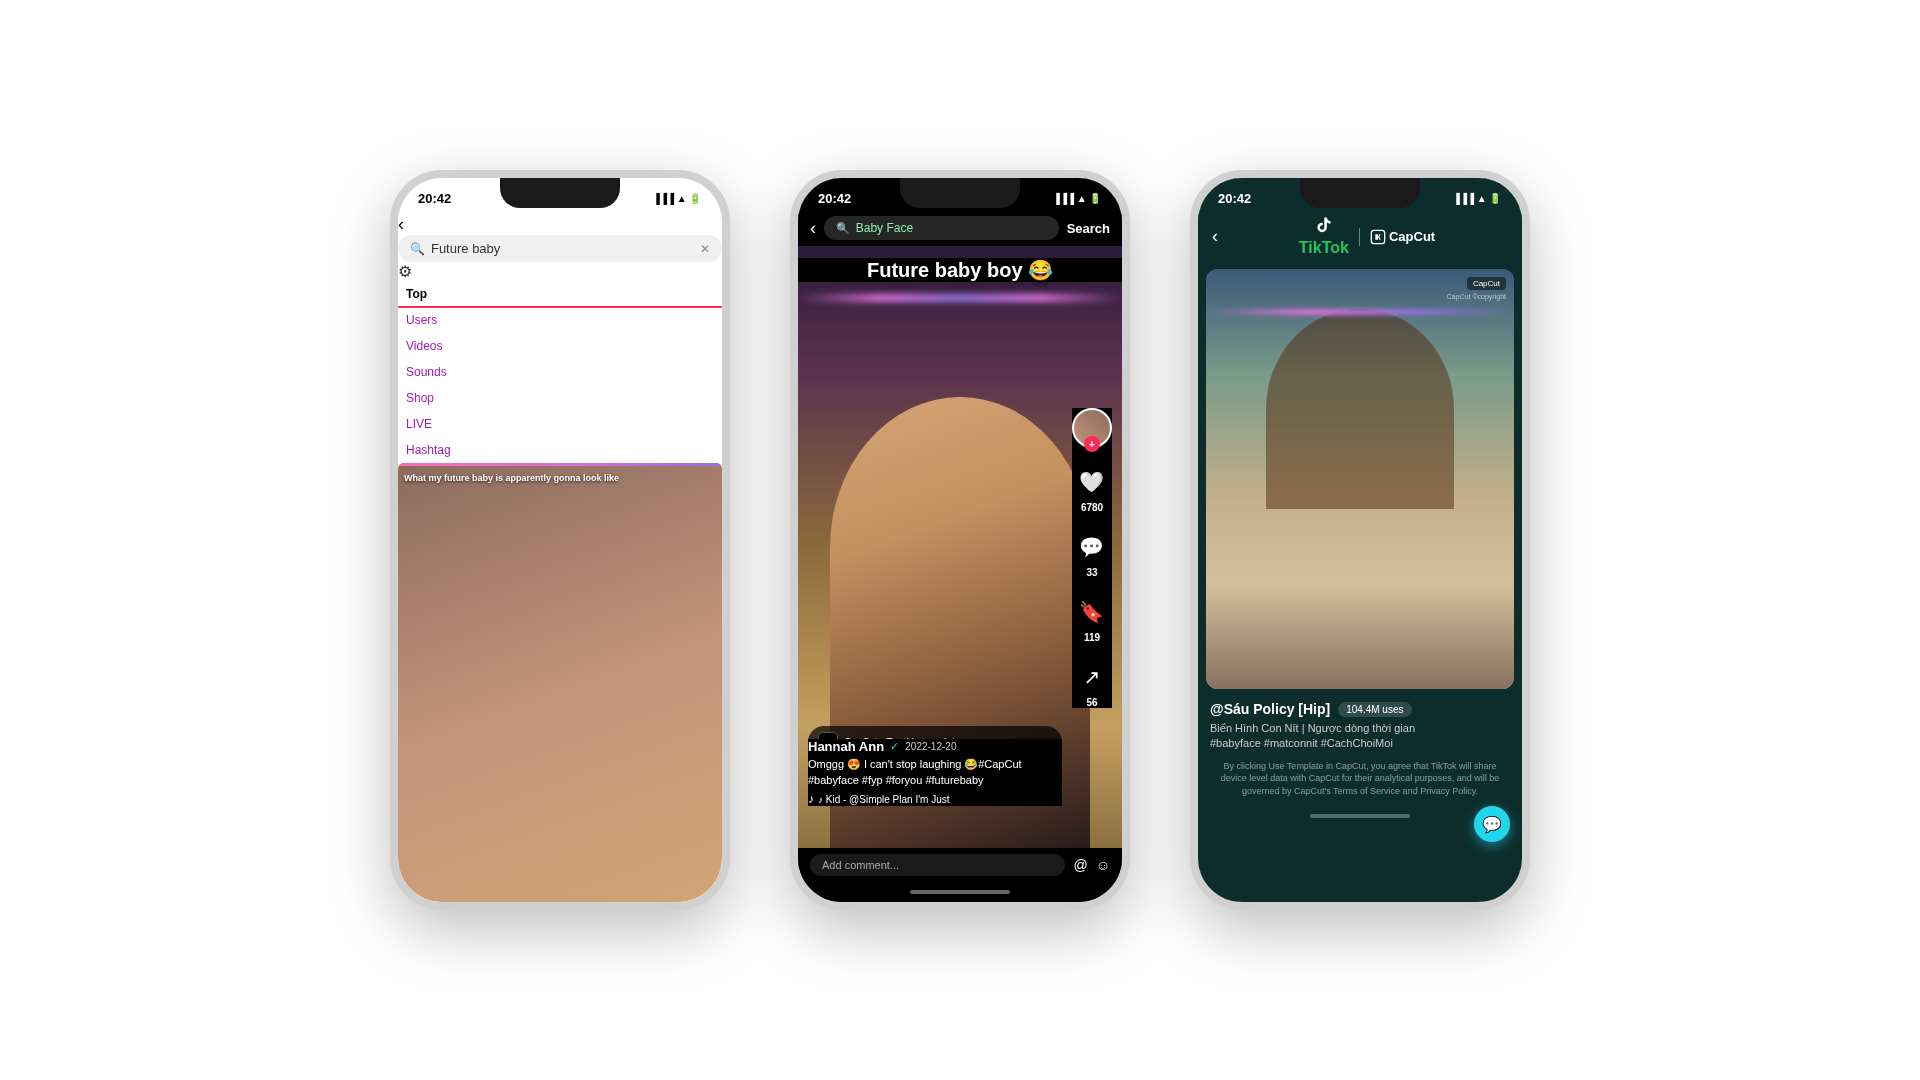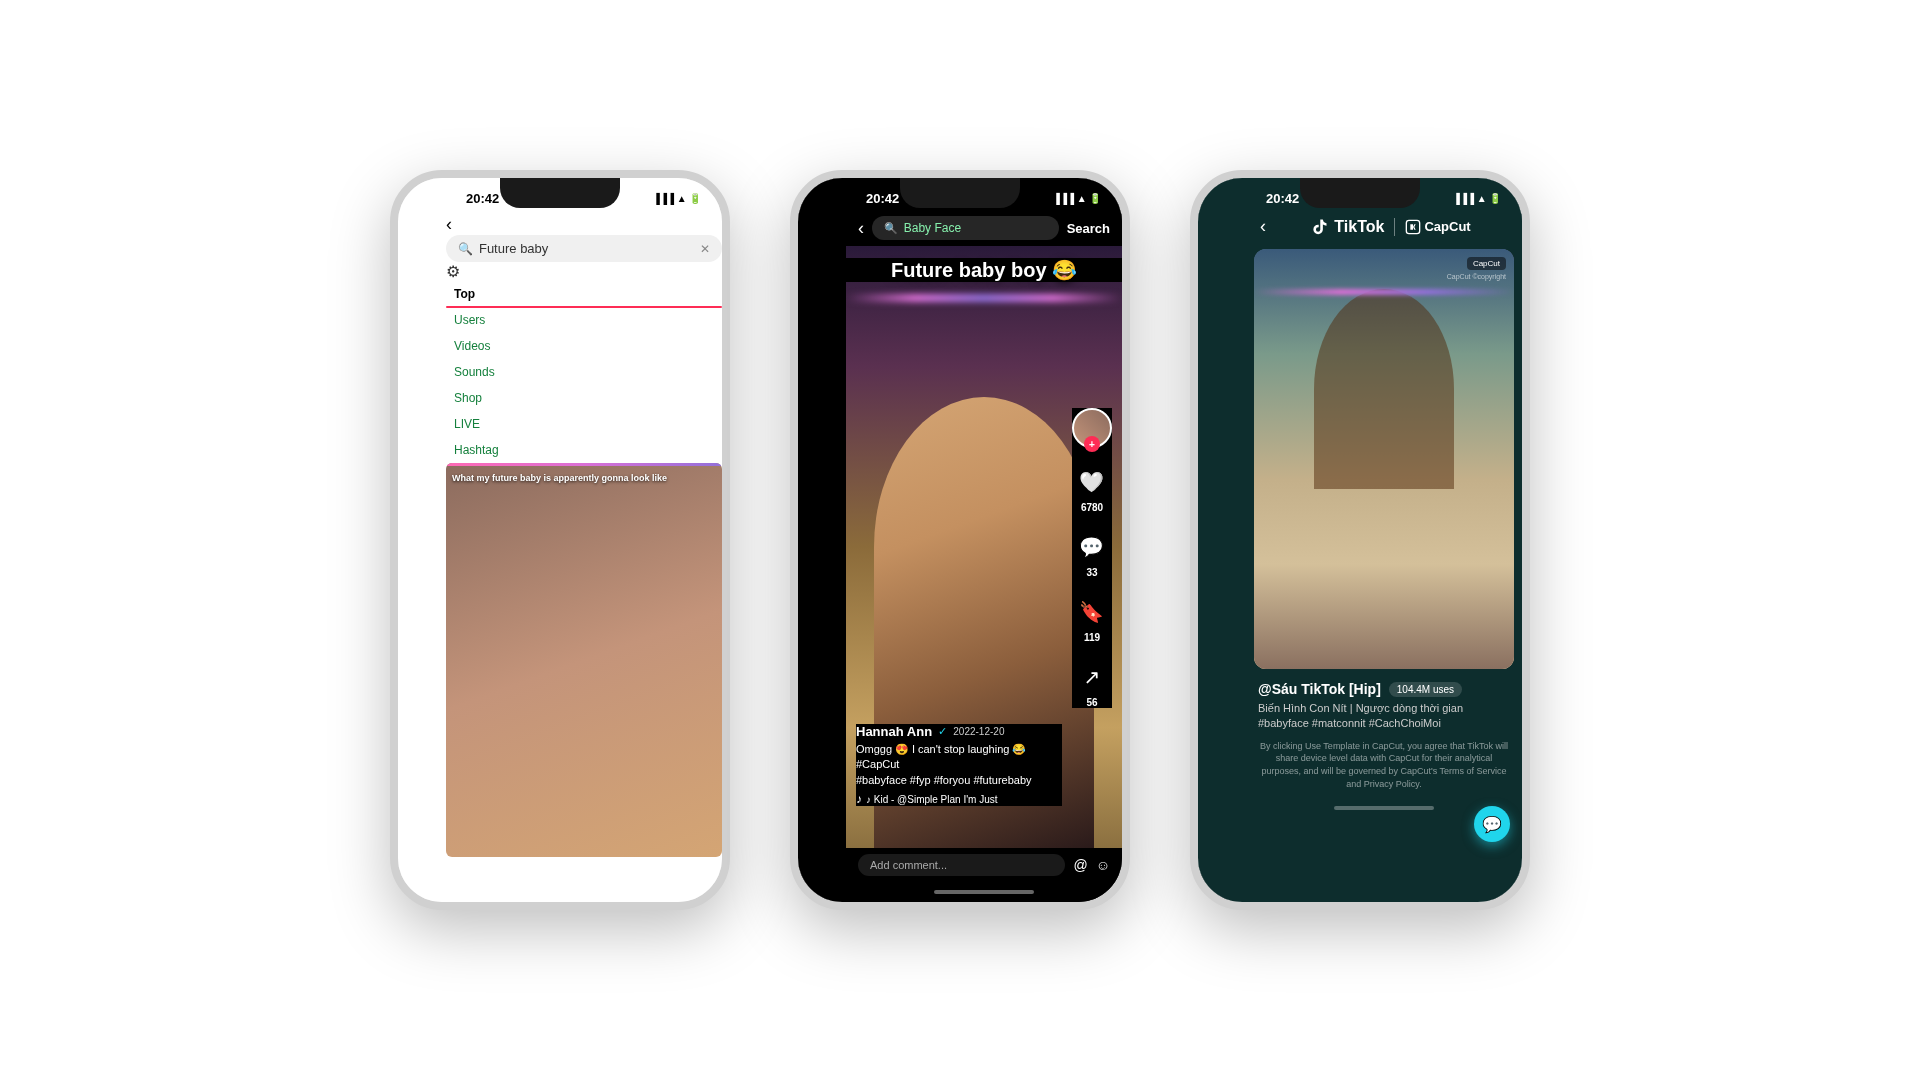--- a/index.html
+++ b/index.html
@@ -40,21 +40,20 @@
       border-radius: 0 0 20px 20px;
       z-index: 10;
     }
 
     .phone-screen {
       flex: 1;
       display: flex;
       flex-direction: column;
       overflow: hidden;
       background: #fff;
-      padding-left: 48px;
     }
 
     
     .status-bar {
       display: flex;
       justify-content: space-between;
       align-items: center;
       padding: 8px 20px 4px;
       font-size: 11px;
       font-weight: 600;
@@ -82,21 +81,21 @@
     }
 
     .phone1 .search-icon { color: #888; font-size: 12px; }
     .phone1 .search-text { font-size: 13px; color: #333; flex: 1; }
     .phone1 .search-clear { color: #888; font-size: 12px; }
     .phone1 .filter-icon { color: #333; font-size: 16px; }
 
     .phone1 .tab {
       padding: 6px 8px;
       font-size: 12px;
-      color: #15803d;
+      color: #a21caf;
       white-space: nowrap;
       position: relative;
     }
 
     .phone1 .tab.active {
       color: #000;
       font-weight: 700;
     }
 
     .phone1 .tab.active::after {
@@ -369,26 +368,27 @@
 
     .brand-logos {
       flex: 1;
       display: flex;
       align-items: center;
       justify-content: center;
       gap: 10px;
     }
 
     .tiktok-logo-text {
-      color: #ffffff;
+      color: #22c55e;
       font-size: 16px;
       font-weight: 700;
       display: flex;
       align-items: center;
       gap: 5px;
+      flex-direction: column;
     }
 
     .tiktok-icon-sm {
       width: 18px;
       height: 18px;
     }
 
     .divider-vertical {
       width: 1px;
       height: 18px;
@@ -691,21 +691,21 @@
           <div style="position:absolute;top:40px;left:60px;right:60px;height:200px;background:rgba(80,40,10,0.5);border-radius:50% 50% 0 0;"></div>
         </div>
         <div class="capcut-watermark">CapCut</div>
         <div class="capcut-watermark2">CapCut ©copyright</div>
         <div class="template-glow-bar"></div>
       </div>
     </div>
 
     <div class="template-info phone3">
       <div class="template-author">
-        <span class="author-name">@Sáu TikTok [Hip]</span>
+        <span class="author-name">@Sáu Policy [Hip]</span>
         <span class="uses-badge">104.4M uses</span>
       </div>
       <div class="template-desc">
         <span style="white-space:pre-line;">Biến Hình Con Nít | Ngược dòng thời gian
 #babyface #matconnit #CachChoiMoi</span>
       </div>
     </div>
 
 
     <div class="disclaimer phone3">

